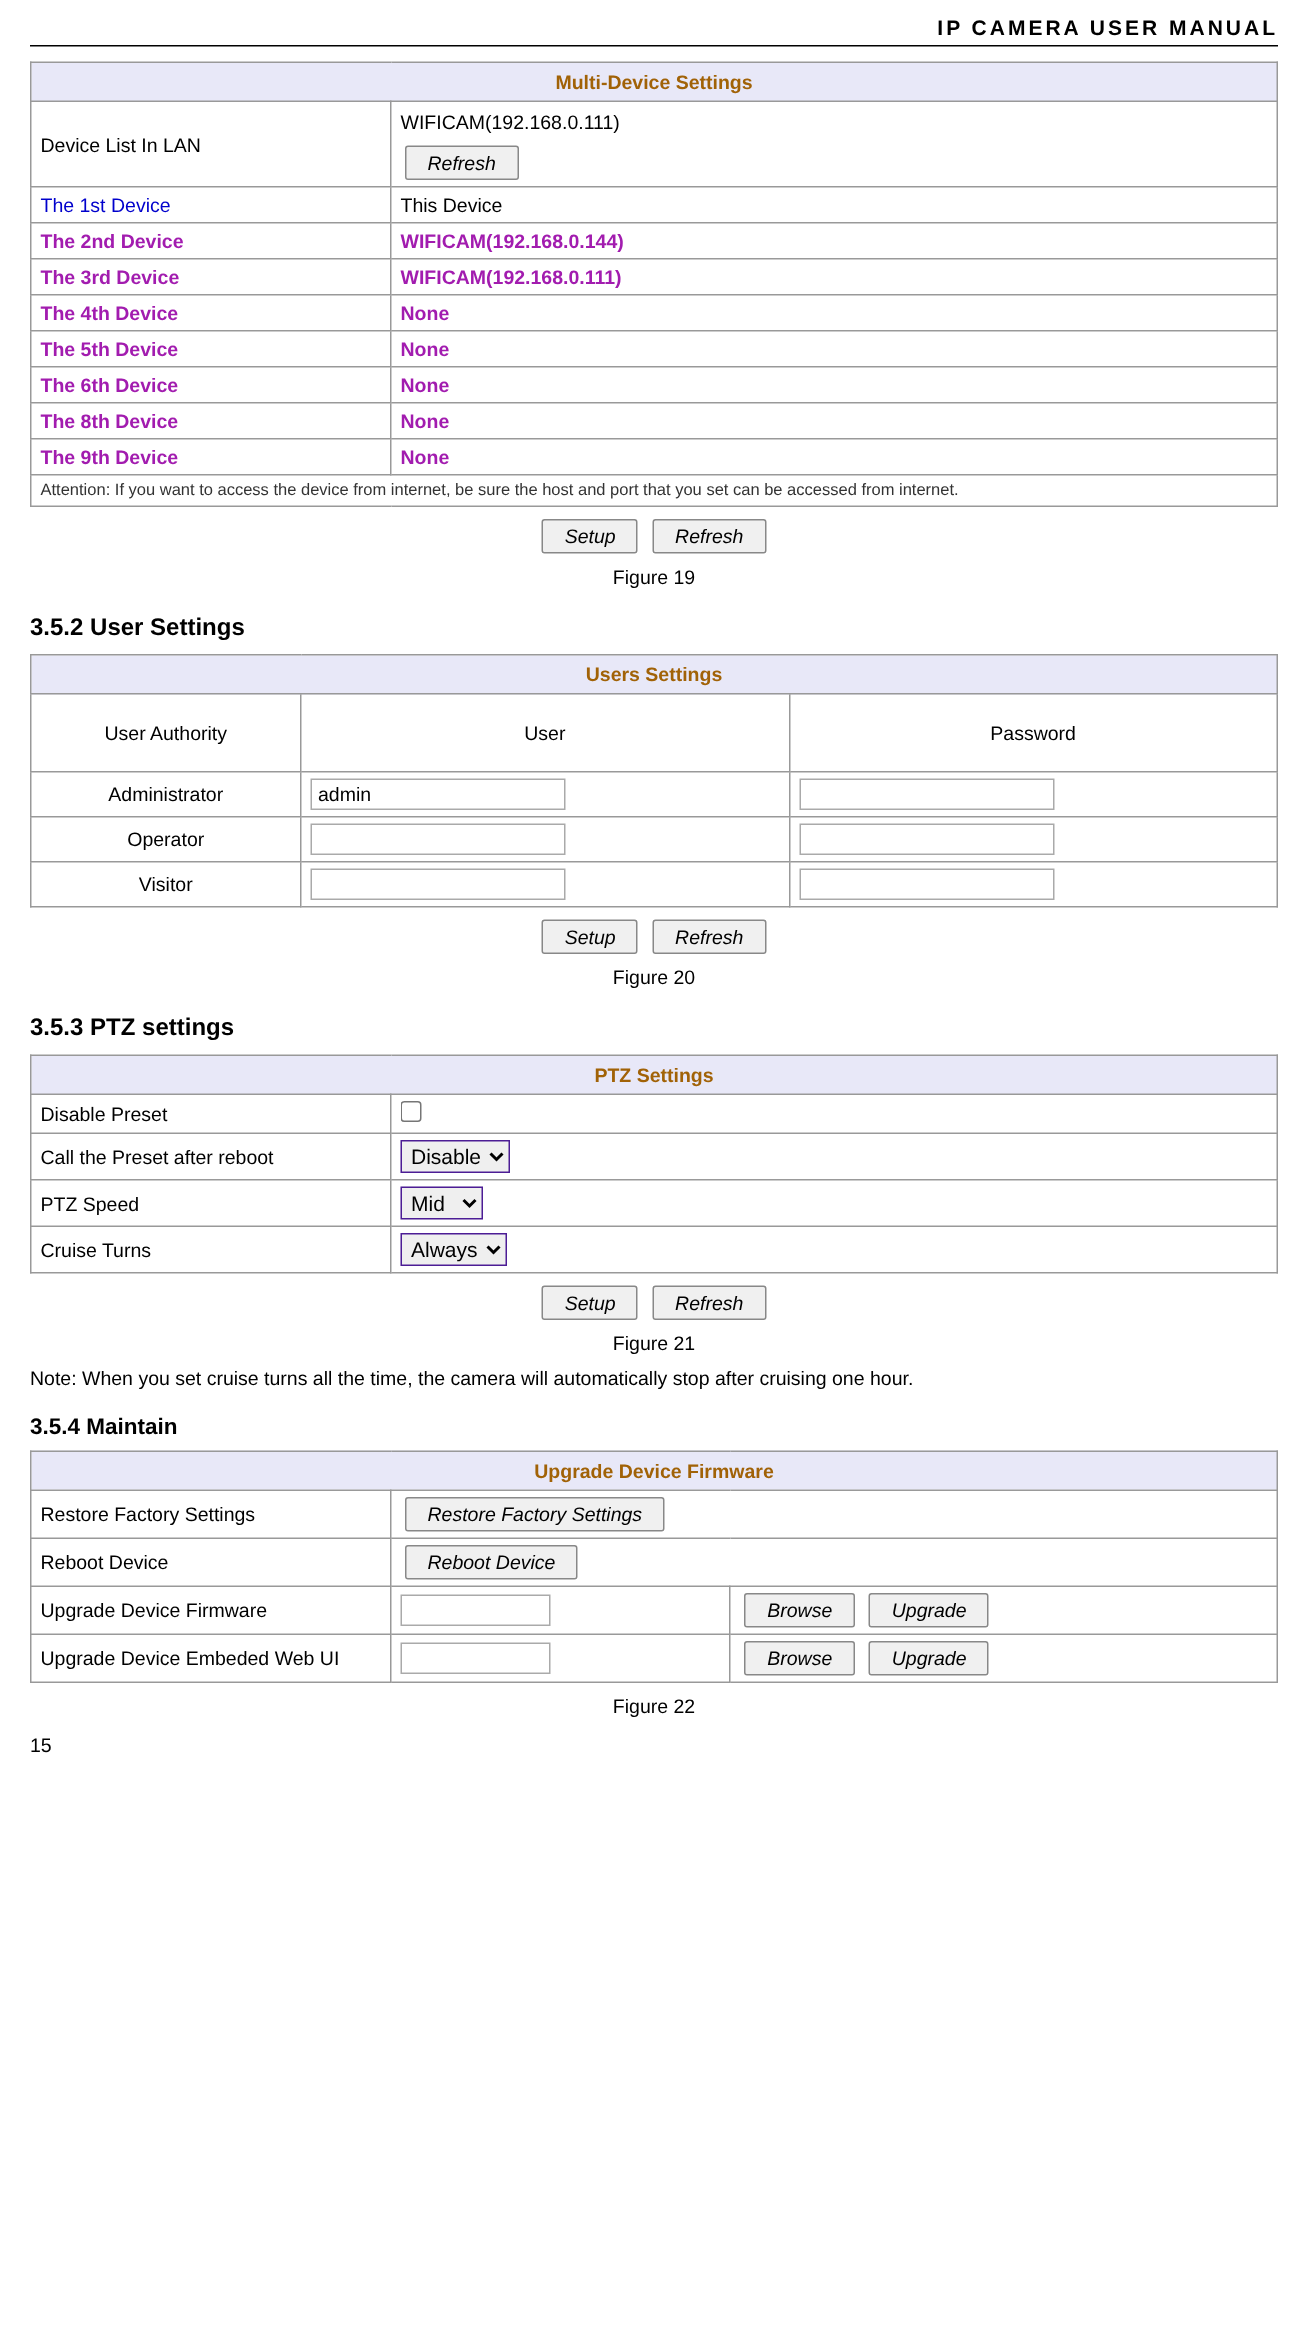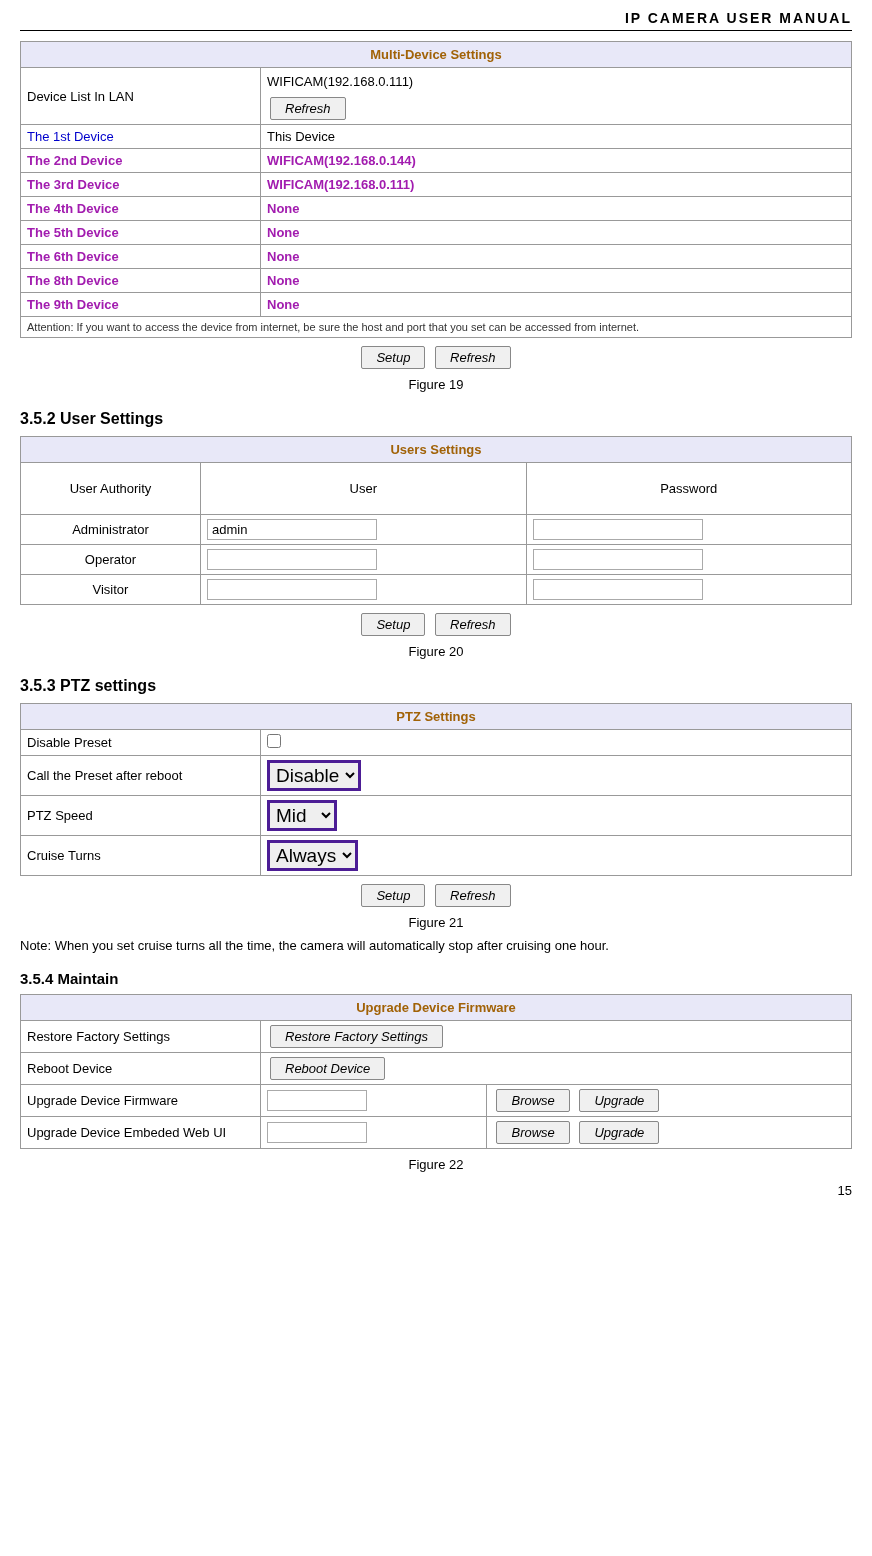--- a/index.html
+++ b/index.html
@@ -28,21 +28,21 @@
       font-size: 15px;
       font-weight: bold;
       margin: 14px 0 7px 0;
     }
     .figure-label {
       text-align: center;
       margin: 8px 0 4px 0;
       font-size: 13px;
     }
     .page-num {
-      text-align: right;
+      text-align: left;
       margin-top: 11px;
       font-size: 13px;
     }
     
     table.settings-table {
       width: 100%;
       border-collapse: collapse;
       border: 1px solid #999;
       margin-bottom: 8px;
     }
@@ -89,23 +89,23 @@
       width: 170px;
       font-size: 13px;
     }
     .input-small {
       border: 1px solid #aaa;
       padding: 2px 4px;
       width: 100px;
       font-size: 13px;
     }
     select.dropdown {
-      border: 3px solid #4c1d95;
+      border: 1px solid #4c1d95;
       padding: 1px 2px;
-      font-size: 19px;
+      font-size: 14px;
     }
     .checkbox-cell input[type=checkbox] {
       width: 14px;
       height: 14px;
     }
     .note-text {
       font-size: 13px;
       margin: 6px 0;
       line-height: 1.5;
     }

